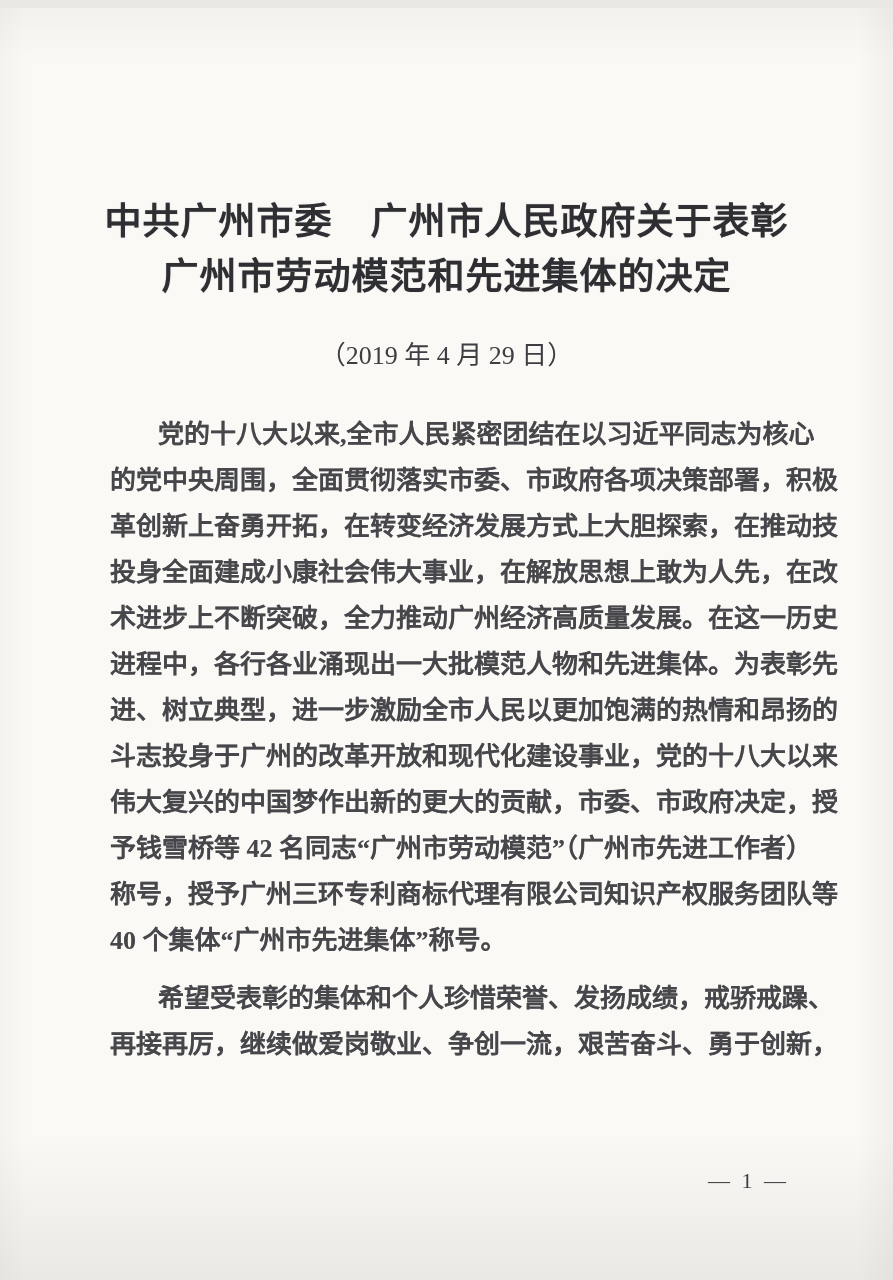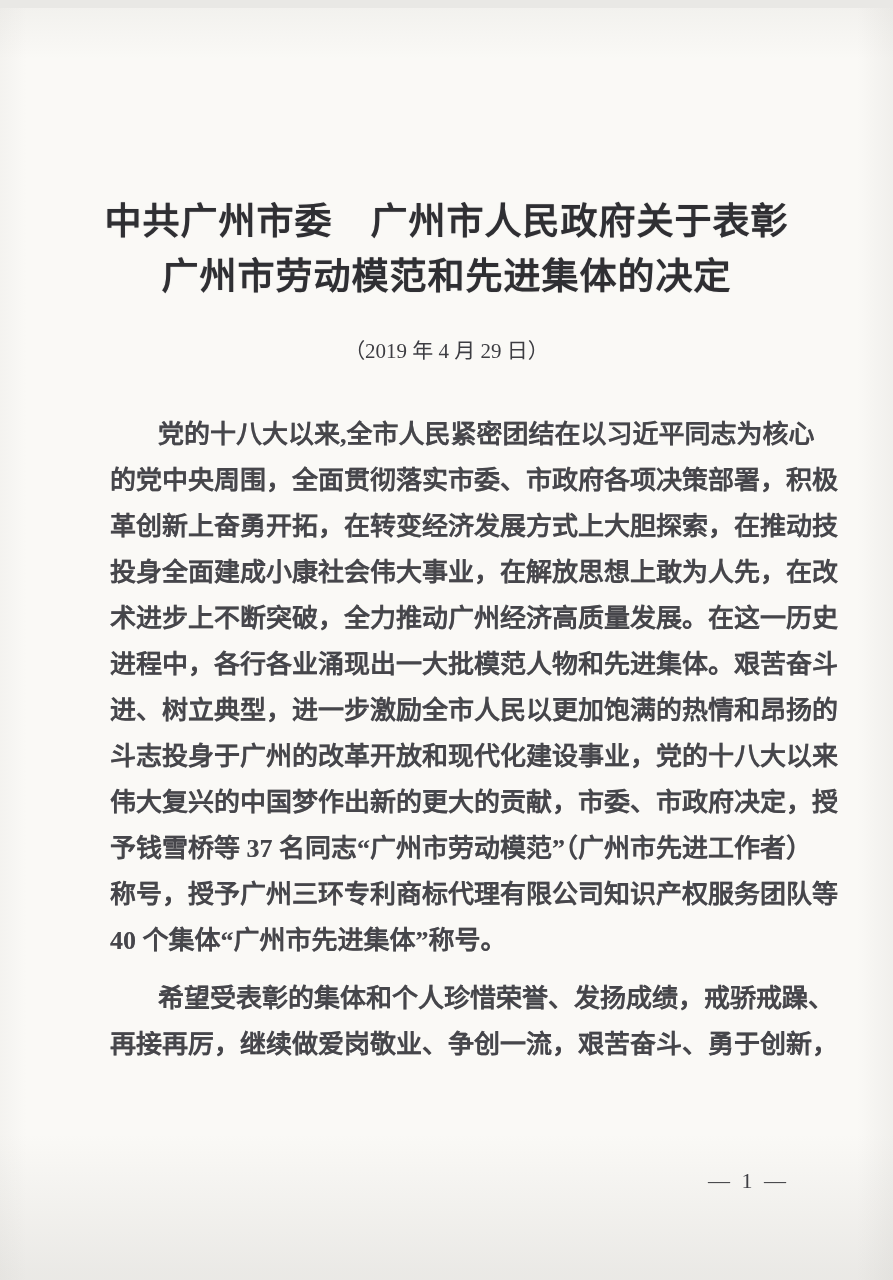--- a/index.html
+++ b/index.html
@@ -32,21 +32,21 @@
     letter-spacing: 1px;
     color: #2f2f33;
     text-shadow: 0 0 1px rgba(47,47,51,0.35);
   }
   .doc-date {
     position: absolute;
     top: 326px;
     left: 0;
     width: 893px;
     text-align: center;
-    font-size: 21px;
+    font-size: 26px;
     color: #3d3d42;
   }
   .doc-body {
     position: absolute;
     top: 404px;
     left: 110px;
     width: 700px;
     font-size: 26px;
     color: #46464b;
     text-shadow: 0 0 0.6px rgba(70,70,75,0.45);
@@ -83,25 +83,25 @@
 
   <div class="doc-date">（2019 年 4 月 29 日）</div>
 
   <div class="doc-body">
     <div class="para para-1">
       <div class="body-line indent">党的十八大以来,全市人民紧密团结在以习近平同志为核心</div>
       <div class="body-line">的党中央周围，全面贯彻落实市委、市政府各项决策部署，积极</div>
       <div class="body-line">革创新上奋勇开拓，在转变经济发展方式上大胆探索，在推动技</div>
       <div class="body-line">投身全面建成小康社会伟大事业，在解放思想上敢为人先，在改</div>
       <div class="body-line">术进步上不断突破，全力推动广州经济高质量发展。在这一历史</div>
-      <div class="body-line">进程中，各行各业涌现出一大批模范人物和先进集体。艰苦奋斗</div>
+      <div class="body-line">进程中，各行各业涌现出一大批模范人物和先进集体。为表彰先</div>
       <div class="body-line">进、树立典型，进一步激励全市人民以更加饱满的热情和昂扬的</div>
       <div class="body-line">斗志投身于广州的改革开放和现代化建设事业，党的十八大以来</div>
       <div class="body-line">伟大复兴的中国梦作出新的更大的贡献，市委、市政府决定，授</div>
-      <div class="body-line">予钱雪桥等 37 名同志“广州市劳动模范”（广州市先进工作者）</div>
+      <div class="body-line">予钱雪桥等 42 名同志“广州市劳动模范”（广州市先进工作者）</div>
       <div class="body-line">称号，授予广州三环专利商标代理有限公司知识产权服务团队等</div>
       <div class="body-line para-end">40 个集体“广州市先进集体”称号。</div>
     </div>
     <div class="para para-2">
       <div class="body-line indent">希望受表彰的集体和个人珍惜荣誉、发扬成绩，戒骄戒躁、</div>
       <div class="body-line">再接再厉，继续做爱岗敬业、争创一流，艰苦奋斗、勇于创新，</div>
     </div>
   </div>
 
   <div class="page-number">— 1 —</div>

